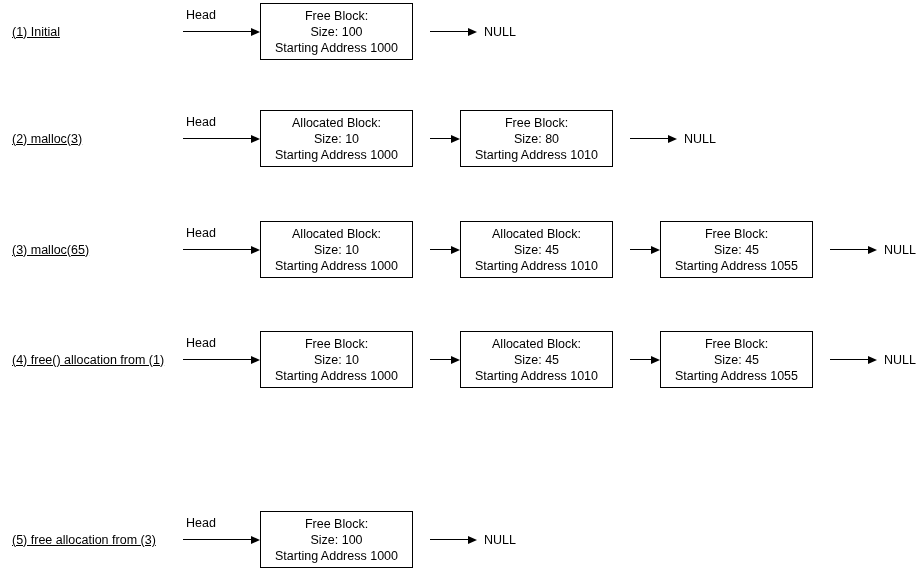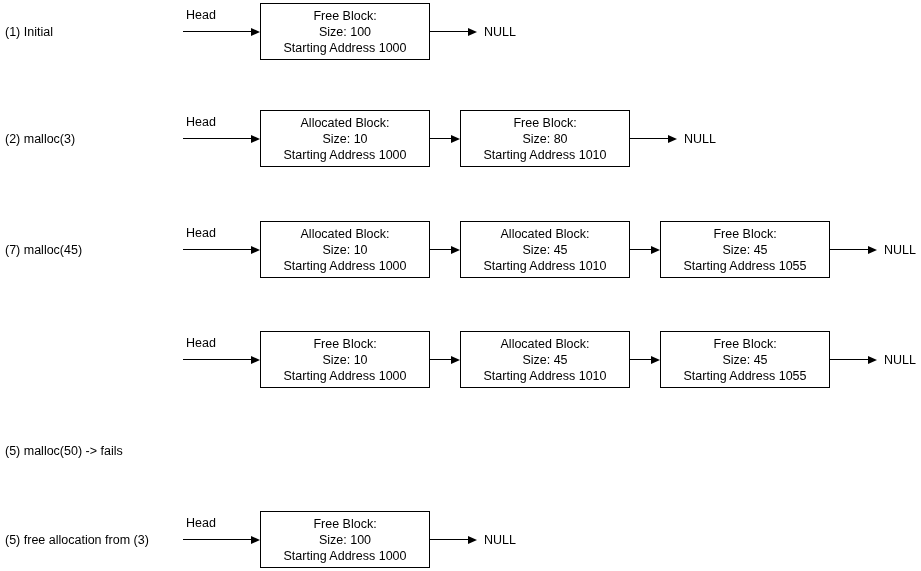--- a/index.html
+++ b/index.html
@@ -18,42 +18,43 @@
     color: #000000;
   }
   .row {
     position: absolute;
     left: 0;
     width: 921px;
     height: 57px;
   }
   .row-label {
     position: absolute;
-    left: 5px;
+    left: 12px;
     top: 50%;
     transform: translateY(-50%);
     white-space: nowrap;
+    text-decoration: underline;
   }
   .head-label {
     position: absolute;
     left: 186px;
     bottom: 50%;
     margin-bottom: 10px;
     white-space: nowrap;
   }
   .null-label {
     position: absolute;
     top: 50%;
     transform: translateY(-50%);
     white-space: nowrap;
   }
   .node {
     position: absolute;
     top: 0;
-    width: 170px;
+    width: 153px;
     height: 57px;
     box-sizing: border-box;
     border: 1.4px solid #000000;
     background: #ffffff;
     display: flex;
     flex-direction: column;
     justify-content: center;
     align-items: center;
     text-align: center;
     line-height: 16px;
@@ -131,21 +132,21 @@
     <div class="node n2">
       <div>Free Block:</div>
       <div>Size: 80</div>
       <div>Starting Address 1010</div>
     </div>
     <div class="arrow t2"></div>
     <div class="null-label u2">NULL</div>
   </div>
 
   <div class="row" style="top:221px">
-    <div class="row-label">(7) malloc(45)</div>
+    <div class="row-label">(3) malloc(65)</div>
     <div class="head-label">Head</div>
     <div class="arrow head-arrow"></div>
     <div class="node n1">
       <div>Allocated Block:</div>
       <div>Size: 10</div>
       <div>Starting Address 1000</div>
     </div>
     <div class="arrow c1"></div>
     <div class="node n2">
       <div>Allocated Block:</div>
@@ -156,20 +157,21 @@
     <div class="node n3">
       <div>Free Block:</div>
       <div>Size: 45</div>
       <div>Starting Address 1055</div>
     </div>
     <div class="arrow t3"></div>
     <div class="null-label u3">NULL</div>
   </div>
 
   <div class="row" style="top:331px">
+    <div class="row-label">(4) free() allocation from (1)</div>
     <div class="head-label">Head</div>
     <div class="arrow head-arrow"></div>
     <div class="node n1">
       <div>Free Block:</div>
       <div>Size: 10</div>
       <div>Starting Address 1000</div>
     </div>
     <div class="arrow c1"></div>
     <div class="node n2">
       <div>Allocated Block:</div>
@@ -179,23 +181,20 @@
     <div class="arrow c2"></div>
     <div class="node n3">
       <div>Free Block:</div>
       <div>Size: 45</div>
       <div>Starting Address 1055</div>
     </div>
     <div class="arrow t3"></div>
     <div class="null-label u3">NULL</div>
   </div>
 
-  <div class="row" style="top:422px">
-    <div class="row-label">(5) malloc(50) -&gt; fails</div>
-  </div>
 
   <div class="row" style="top:511px">
     <div class="row-label">(5) free allocation from (3)</div>
     <div class="head-label">Head</div>
     <div class="arrow head-arrow"></div>
     <div class="node n1">
       <div>Free Block:</div>
       <div>Size: 100</div>
       <div>Starting Address 1000</div>
     </div>

